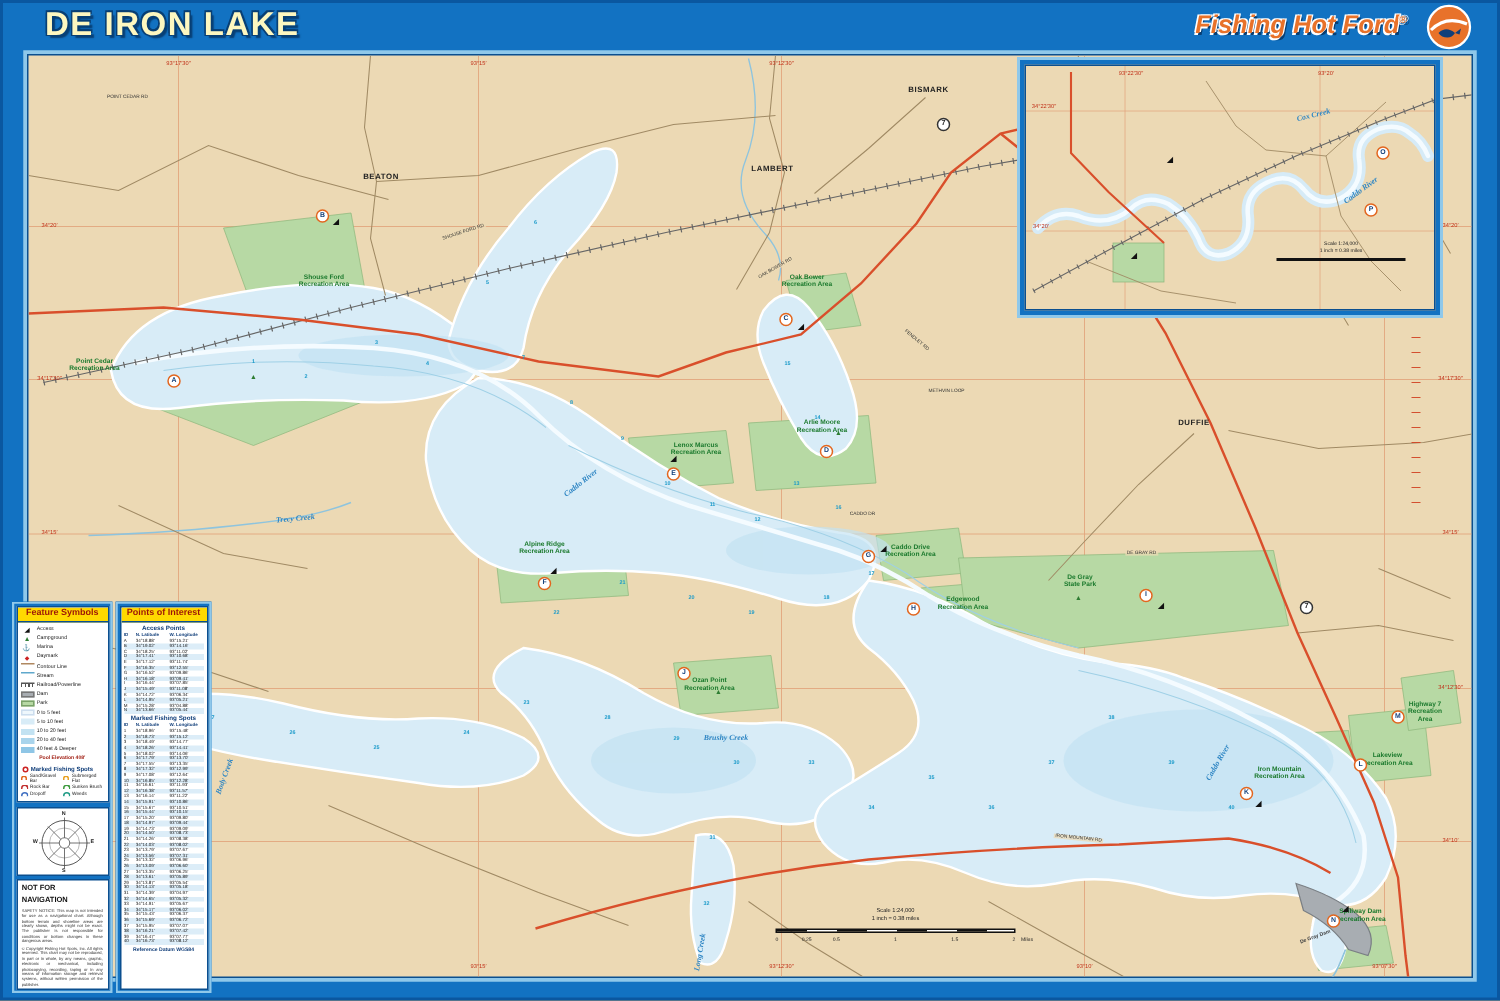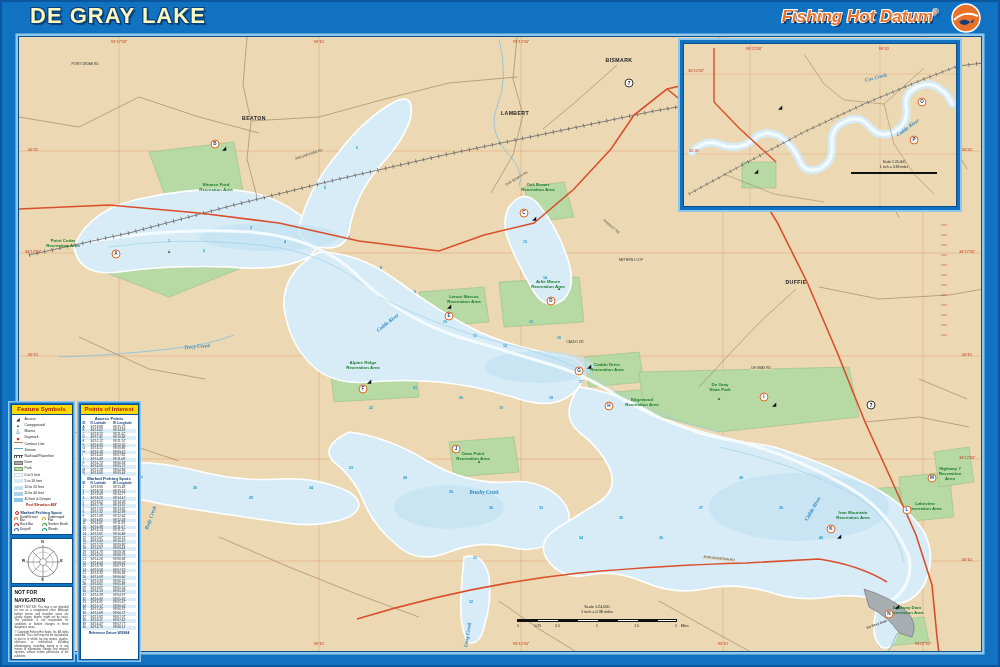--- a/index.html
+++ b/index.html
@@ -100,23 +100,23 @@
   .poi-cols { display:grid; grid-template-columns:8px 1fr 1fr; font:bold 3px/1.3 "Liberation Sans",sans-serif; color:#123f7a; }
   .poi-row { display:grid; grid-template-columns:8px 1fr 1fr; font:3px/1.2 "Liberation Sans",sans-serif; color:#222; }
   .poi-row:nth-child(even) { background:#dcedf8; }
   .poi-foot { font:bold 3.4px/1.8 "Liberation Sans",sans-serif; color:#123f7a; text-align:center; }
 </style>
 </head>
 <body>
 
 <div class="poster">
 
-  <div class="hdr-title">DE GRAY LAKE</div>
+  <div class="hdr-title">DE IRON LAKE</div>
   <div class="hdr-brand">
-    <span>Fishing Hot Datum</span><sup>®</sup>
+    <span>Fishing Hot Ford</span><sup>®</sup>
   </div>
   <svg class="hdr-logo" viewBox="0 0 32 32">
     <circle cx="16" cy="16" r="14" fill="#e8722a" stroke="#fff" stroke-width="1.5"></circle>
     <path d="M4,18 Q14,8 28,14" stroke="#fff" stroke-width="2" fill="none"></path>
     <path d="M9,20 q5,-5 11,0 q-2,3 -5,3 q-4,0 -6,-3 z M20,20 l4,-3 l-1,4 z" fill="#123f7a"></path>
   </svg>
 
   <div class="map">
     <svg class="base" width="964" height="616" viewBox="0 0 964 616">
 

